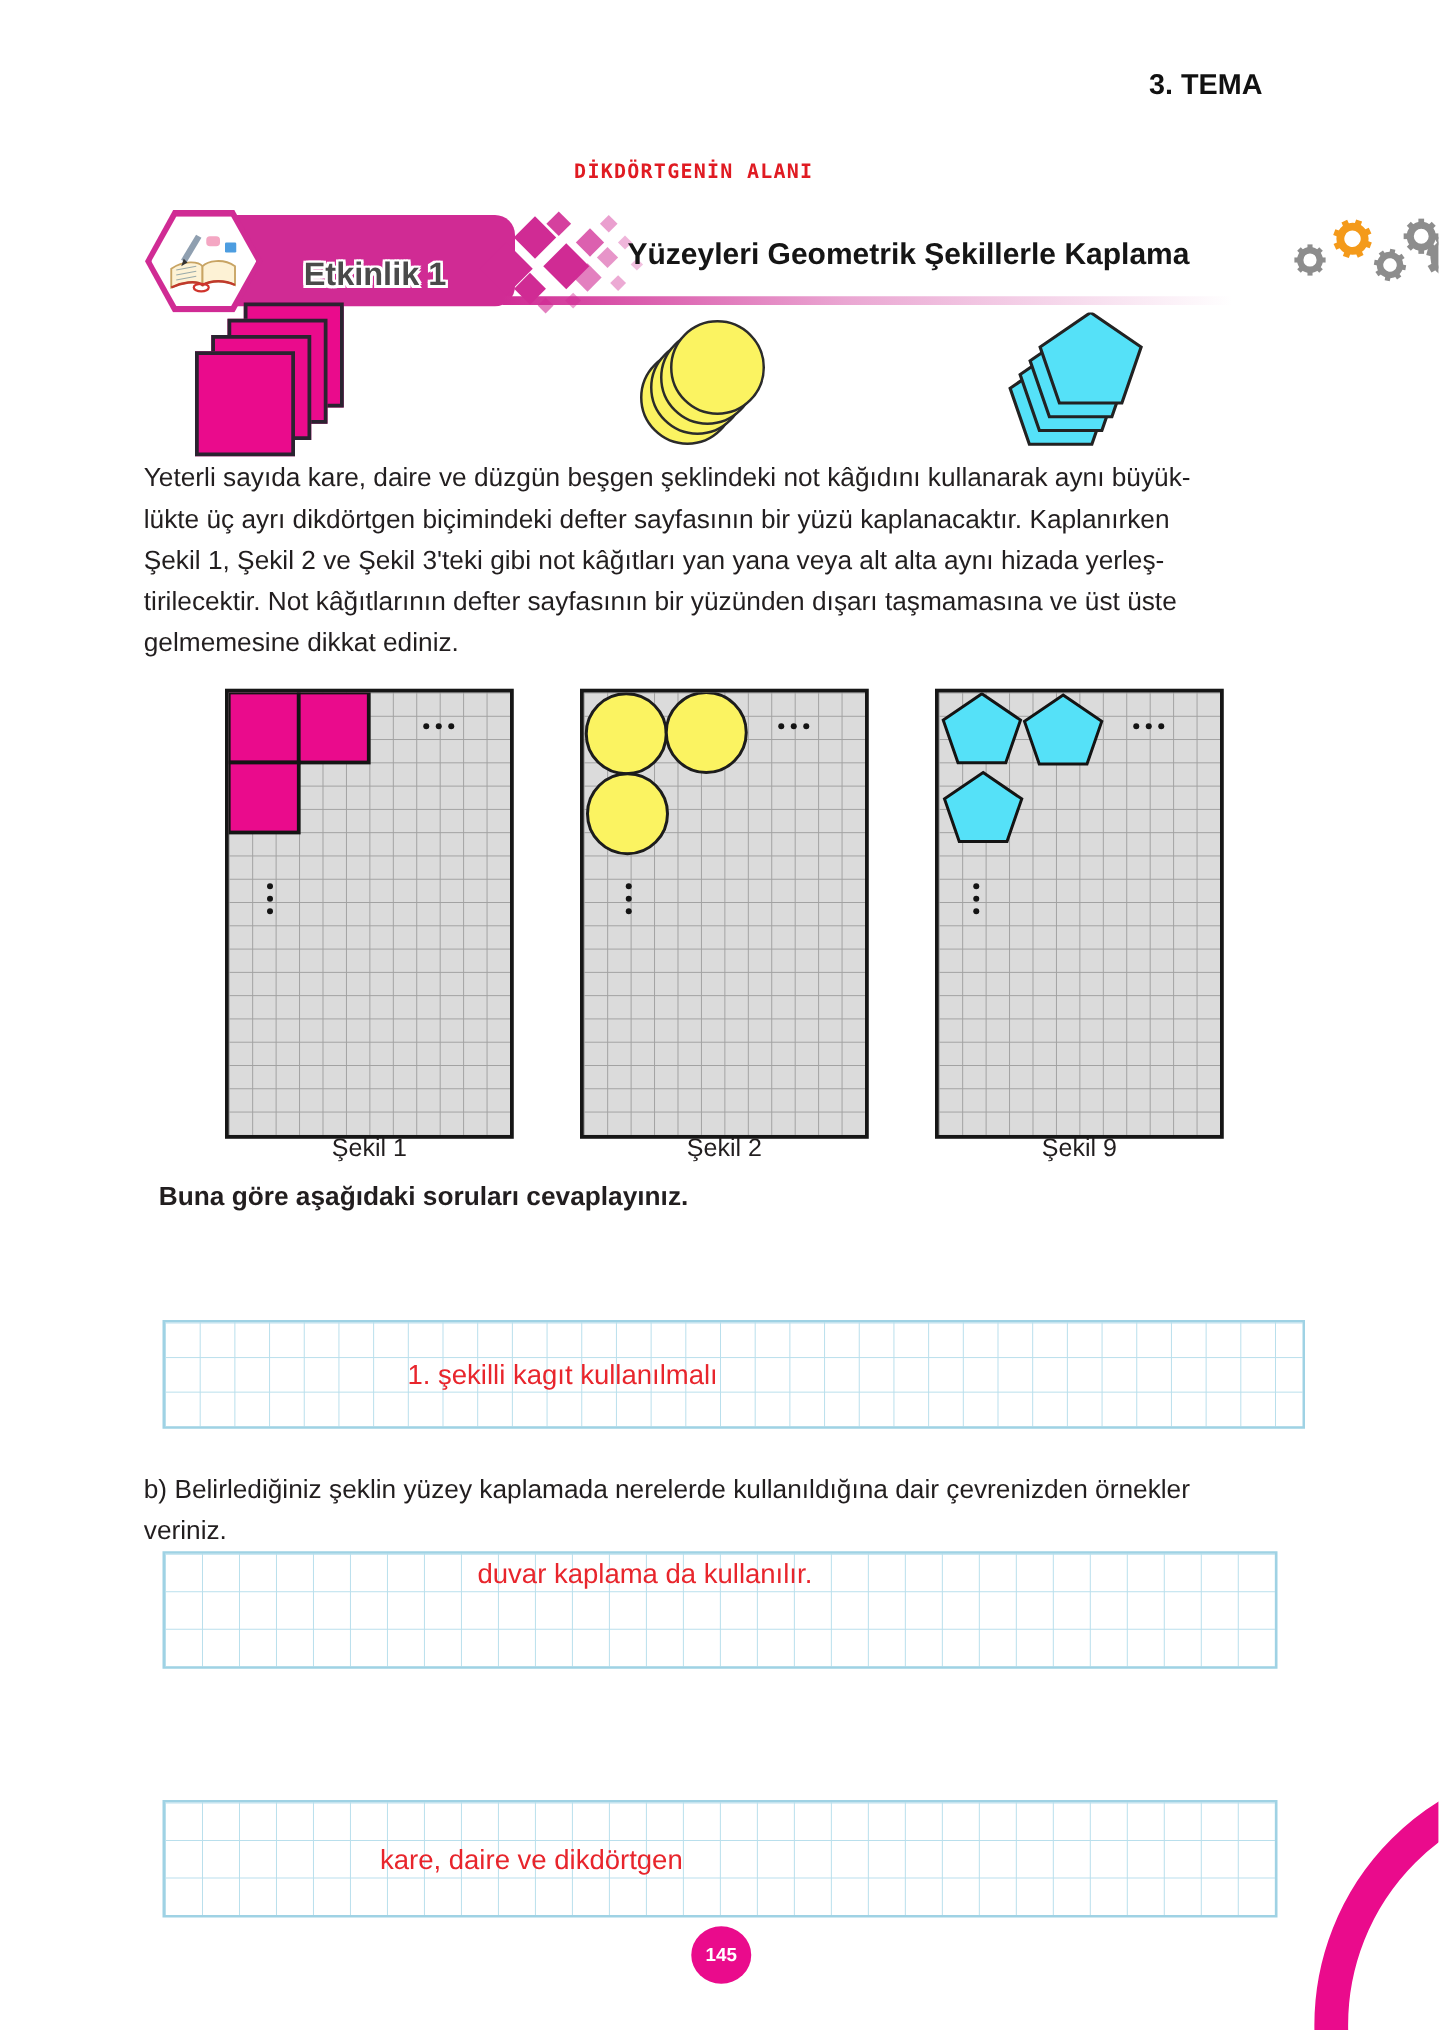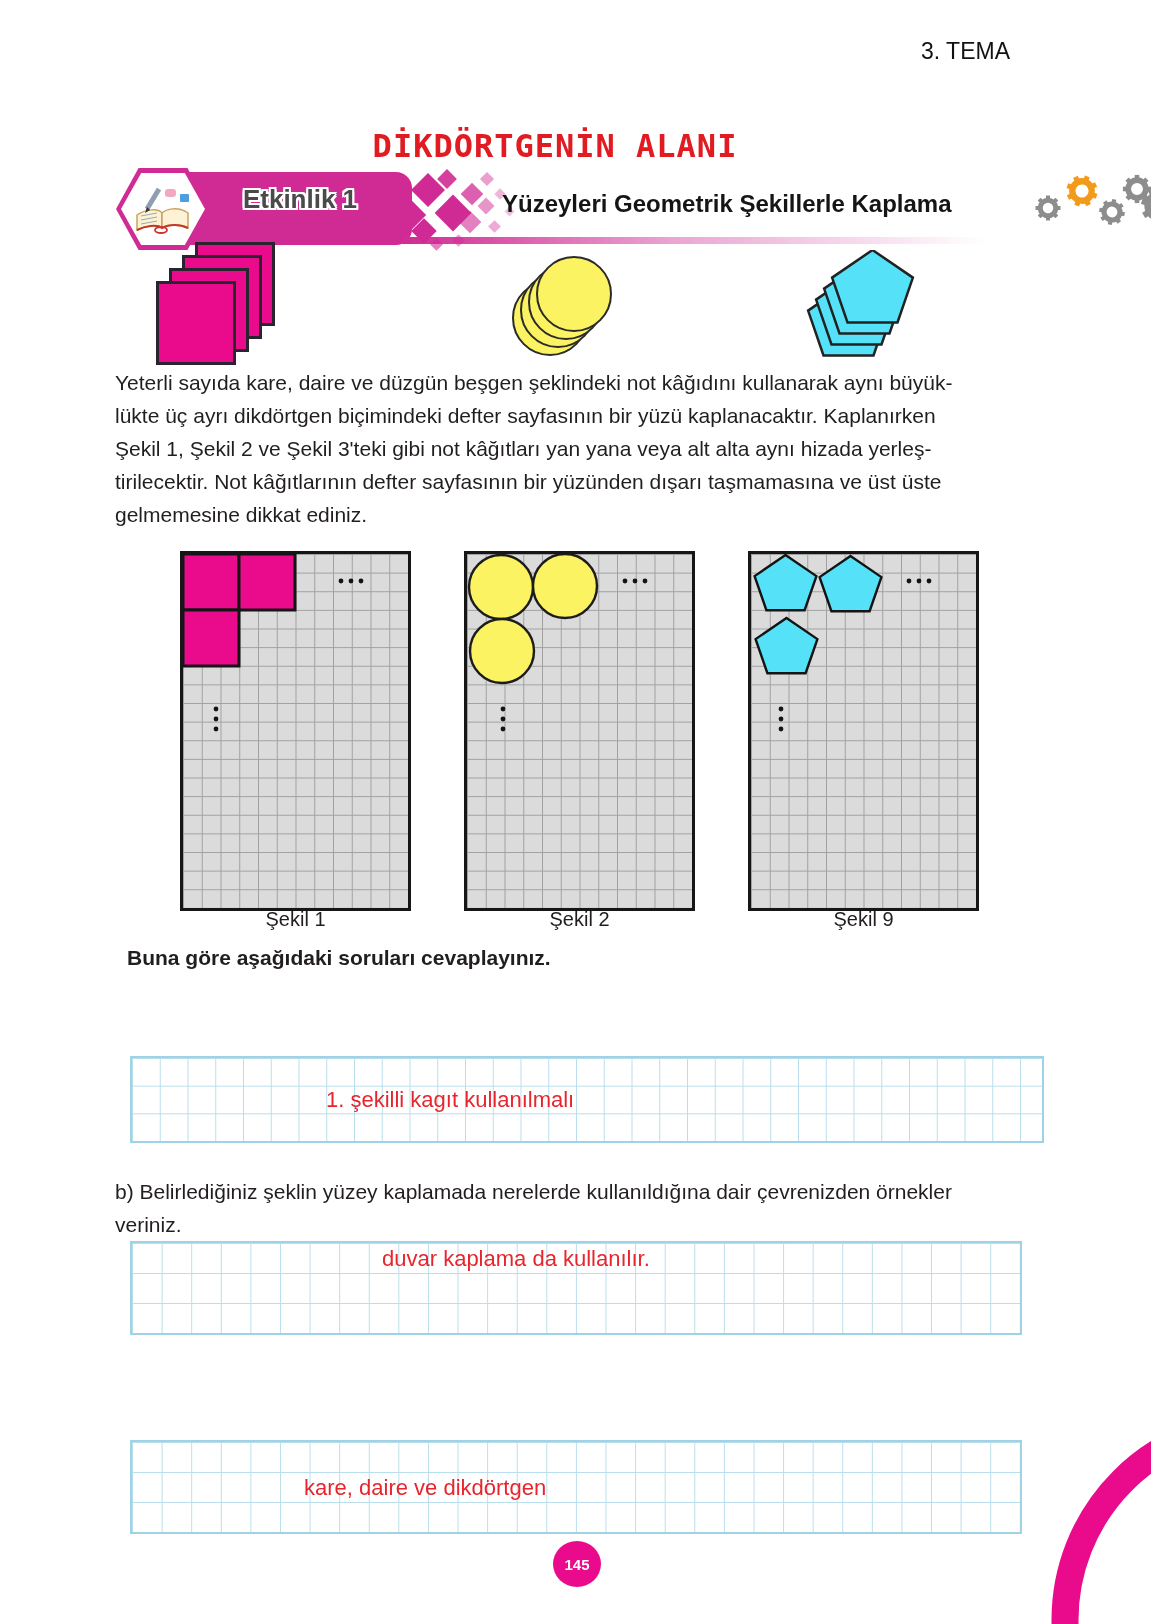--- a/index.html
+++ b/index.html
@@ -1,34 +1,34 @@
 <!DOCTYPE html>
 <html style="--magenta: #ea0b8c; --banner-magenta: #d02b94; --yellow: #fbf361; --cyan: #55e1f8; --red-text: #e8252c; --heading-red: #e01b22; --grid-fill: #dbdbdb; --answer-grid-line: #b9dfec; --gear-gray: #8d8d8d; --gear-orange: #f49a1a;"><head>
 <meta charset="utf-8">
 <style>
   html,body { margin:0; padding:0; background:#fff; }
   .page { position:relative; width:1151px; height:1624px; background:#fff; overflow:hidden;
           font-family:"Liberation Sans", sans-serif; color:#221e1f; }
 
   
-  .tema { position:absolute; top:38px; right:141px; font-size:23px; font-weight:normal; color:#111; }
+  .tema { position:absolute; top:54px; right:141px; font-size:23px; font-weight:bold; color:#111; }
   .heading { position:absolute; top:127px; left:0; width:1110px; text-align:center;
-             font-family:"DejaVu Sans Mono", monospace; font-weight:bold; font-size:32px;
+             font-family:"DejaVu Sans Mono", monospace; font-weight:bold; font-size:16px;
              letter-spacing:1px; color:#e01b22; }
 
   
   .banner-bar { position:absolute; left:150px; top:172px; width:262px; height:73px;
                 background:var(--banner-magenta); border-radius:0 16px 16px 0; }
   .hex-outer { position:absolute; left:116px; top:168px; width:94px; height:82px;
                background:var(--banner-magenta);
                clip-path:polygon(24% 0%,76% 0%,100% 50%,76% 100%,24% 100%,0% 50%); }
   .hex-inner { position:absolute; left:5px; top:5px; right:5px; bottom:5px; background:#fff;
                clip-path:polygon(24% 0%,76% 0%,100% 50%,76% 100%,24% 100%,0% 50%);
                display:flex; align-items:center; justify-content:center; }
-  .activity-label { position:absolute; left:212px; top:184px; width:176px; text-align:center;
+  .activity-label { position:absolute; left:212px; top:204px; width:176px; text-align:center;
                     font-size:26px; font-weight:bold; color:#4a4a4a;
                     text-shadow:-2px -2px 0 #fff,2px -2px 0 #fff,-2px 2px 0 #fff,2px 2px 0 #fff,
                                 0 -2px 0 #fff,0 2px 0 #fff,-2px 0 0 #fff,2px 0 0 #fff; }
   .banner-title { position:absolute; left:502px; top:190px; font-size:24px; font-weight:bold; color:#151515; }
   .banner-strip { position:absolute; left:402px; top:237px; width:608px; height:7px;
                   background:linear-gradient(to right, var(--banner-magenta), #eaa6d2 45%, #ffffff 96%); }
   .diamonds { position:absolute; left:388px; top:166px; width:130px; height:90px; }
   .dm { position:absolute; background:var(--banner-magenta); transform:rotate(45deg); }
   .gears { position:absolute; left:1026px; top:166px; }
 

